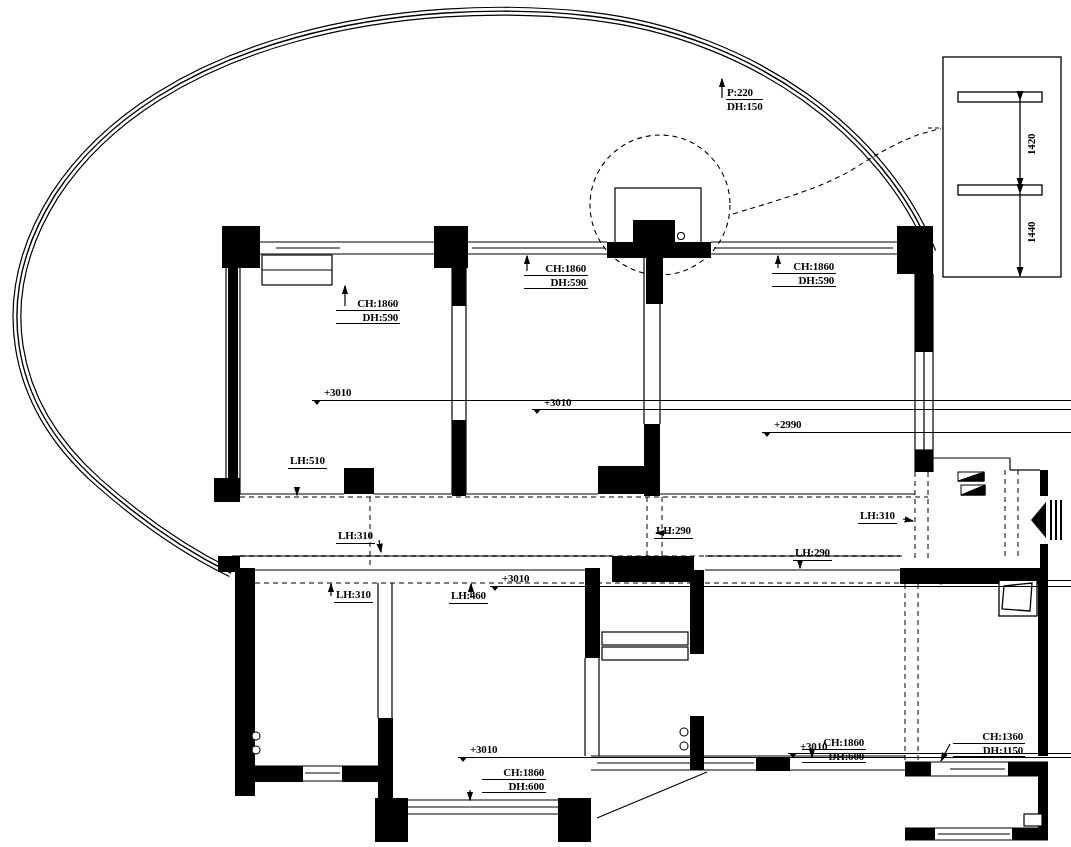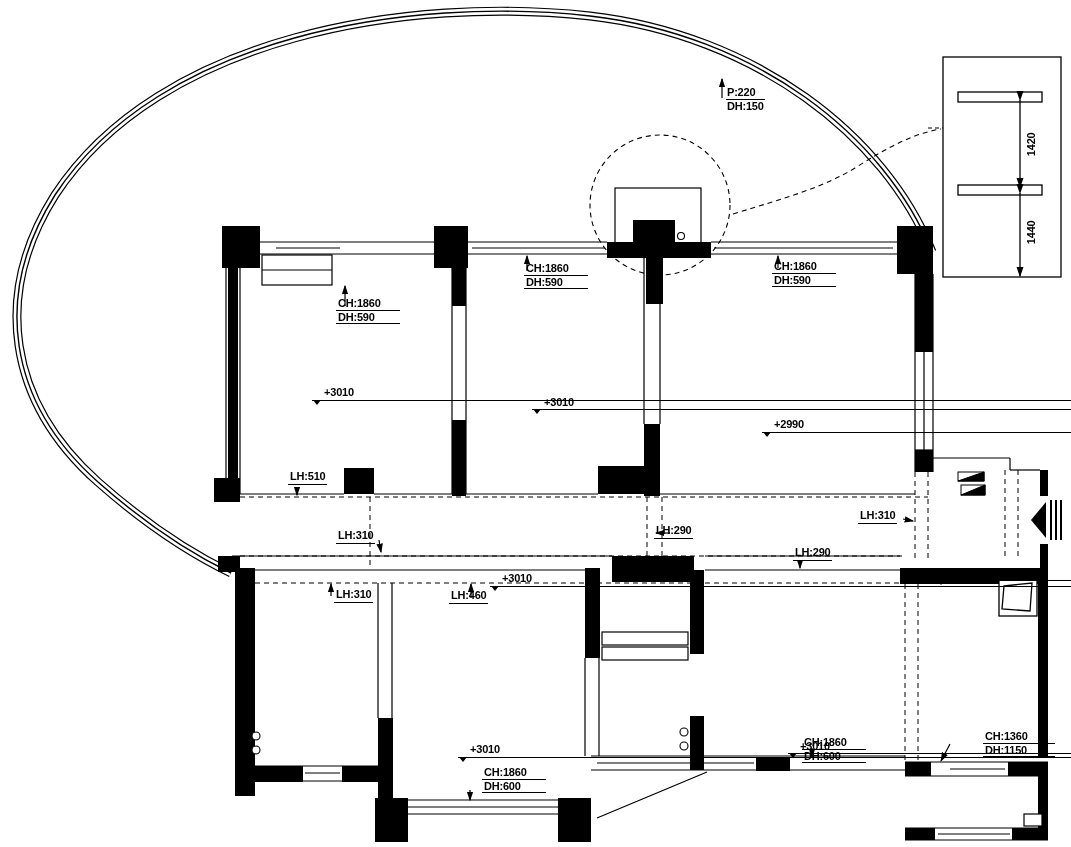--- a/index.html
+++ b/index.html
@@ -1,21 +1,21 @@
 <!DOCTYPE html>
 <html><head>
 <meta charset="utf-8">
 <style>
   html,body{margin:0;padding:0;background:#ffffff}
   .canvas{position:relative;width:1071px;height:847px;background:#ffffff;
-          font-family:Liberation Sans, sans-serif;overflow:hidden}
+          font-family:Liberation Serif, serif;overflow:hidden}
   .canvas svg{position:absolute;left:0;top:0}
   .lbl{position:absolute;color:#000;font-weight:bold;font-size:11px;line-height:1.15;
        white-space:nowrap;letter-spacing:-0.2px}
-  .chdh{text-align:left;width:64px}
+  .chdh{text-align:right;width:64px}
   .chdh.wide{width:72px}
   .chdh .l1{display:block;border-bottom:1.2px solid #000;padding:0 2px}
   .chdh .l2{display:block;border-bottom:1.2px solid #000;padding:0 2px}
   .lvl{border-bottom:1.2px solid #000;padding:0 3px 1px 12px;position:relative}
   .lvl .mark{position:absolute;left:1px;bottom:-5px;width:0;height:0;
              border-left:4px solid transparent;border-right:4px solid transparent;
              border-top:5px solid #000}
   .lh{border-bottom:1.2px solid #000;padding:0 2px 1px}
   .curve .l1{display:block;border-bottom:1.2px solid #000;padding:0 1px}
   .curve .l2{display:block;padding:0 1px}
@@ -254,21 +254,21 @@
   <span class="l2">DH:590</span>
 </div>
 <div class="lbl chdh" style="left:482px;top:766px">
   <span class="l1">CH:1860</span>
   <span class="l2">DH:600</span>
 </div>
 <div class="lbl chdh" style="left:802px;top:736px">
   <span class="l1">CH:1860</span>
   <span class="l2">DH:600</span>
 </div>
-<div class="lbl chdh wide" style="left:983px;top:730px">
+<div class="lbl chdh wide" style="left:953px;top:730px">
   <span class="l1">CH:1360</span>
   <span class="l2">DH:1150</span>
 </div>
 
 <div class="lbl lvl" style="left:312px;top:386px">
   <span class="mark"></span>
   <span>+3010</span>
 </div>
 <div class="lbl lvl" style="left:532px;top:381px">
   <span class="mark"></span>
@@ -288,21 +288,21 @@
 </div>
 <div class="lbl lvl" style="left:458px;top:670px">
   <span class="mark"></span>
   <span>+3010</span>
 </div>
 <div class="lbl lvl" style="left:788px;top:652px">
   <span class="mark"></span>
   <span>+3010</span>
 </div>
 
-<div class="lbl lh" style="left:288px;top:470px">
+<div class="lbl lh" style="left:288px;top:454px">
   <span>LH:510</span>
 </div>
 <div class="lbl lh" style="left:336px;top:529px">
   <span>LH:310</span>
 </div>
 <div class="lbl lh" style="left:654px;top:524px">
   <span>LH:290</span>
 </div>
 <div class="lbl lh" style="left:858px;top:509px">
   <span>LH:310</span>

